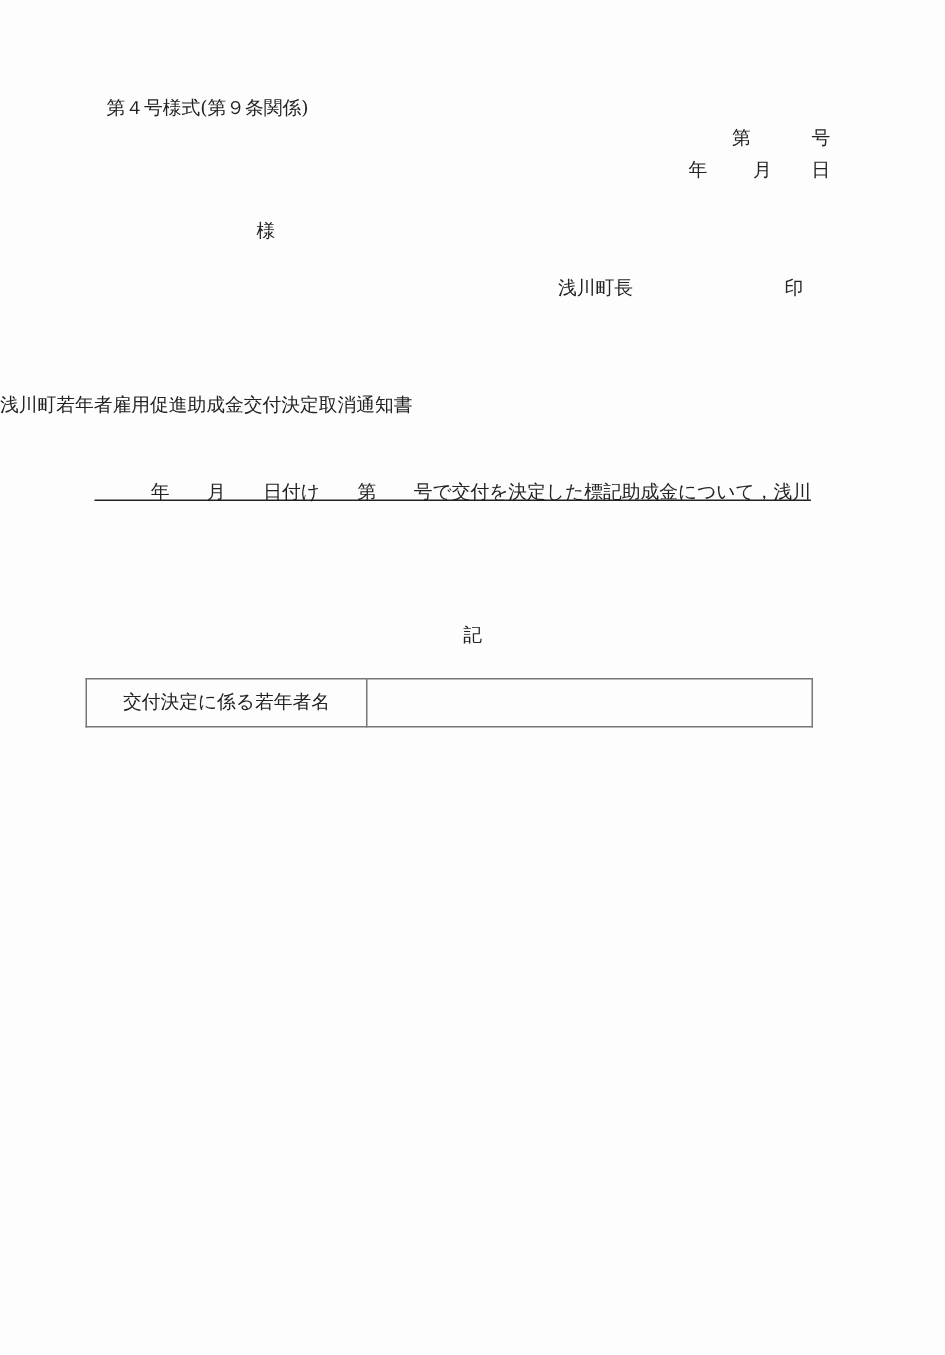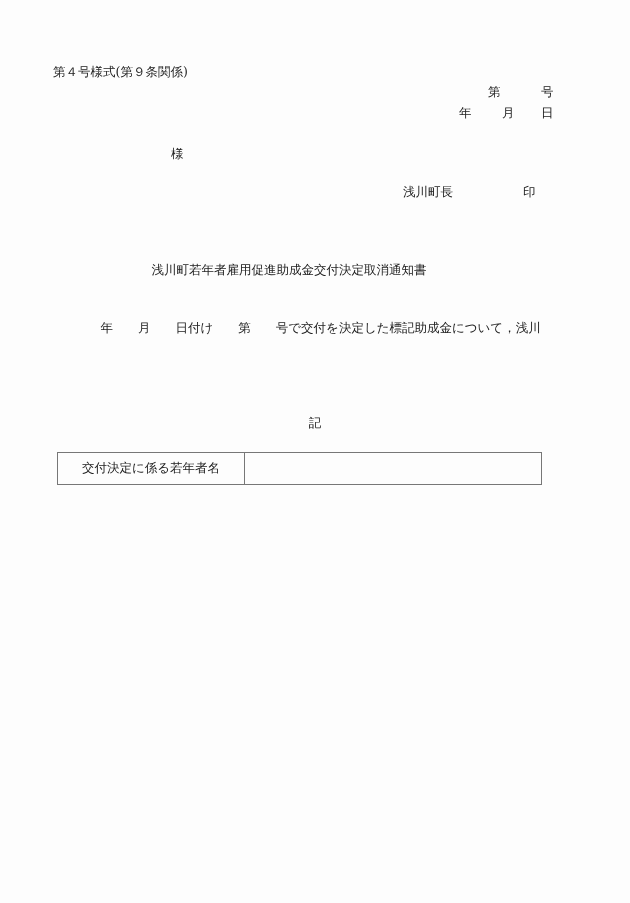--- a/index.html
+++ b/index.html
@@ -2,29 +2,29 @@
 <html><head>
   <meta charset="utf-8">
   <style>
     html, body { margin: 0; padding: 0; }
     body {
       width: 630px; height: 903px; background: #fdfdfd; position: relative;
       font-family: "DejaVu Serif", "Liberation Serif", serif;
       color: #222; font-size: 12.5px; overflow: hidden;
     }
     .abs { position: absolute; white-space: nowrap; line-height: 1; }
-    .form-no { left: 53px; top: 66px; }
+    .form-no { left: 71px; top: 66px; }
     .doc-no { top: 86px; }
     .date-line { top: 107px; }
     .addressee { left: 171px; top: 148px; }
-    .issuer { left: 403px; top: 186px; }
+    .issuer { left: 372px; top: 186px; }
     .seal { left: 523px; top: 186px; }
-    .title { left: 0; width: 506px; text-align: center; top: 264px; padding-left: 36px; }
+    .title { left: 0; width: 506px; top: 264px; }
     .body-text { left: 63px; width: 520px; top: 311px; line-height: 33px; }
-    .body-text .line { display: block; white-space: pre; height: 33px; }
+    .body-text .line { display: block; white-space: pre; height: 33px; text-decoration: underline; }
     .ki { left: 0; width: 630px; text-align: center; top: 417px; }
     table.form-table {
       position: absolute; left: 57px; top: 452px; width: 485px;
       border-collapse: collapse; table-layout: fixed;
     }
     table.form-table td {
       border: 1px solid #777; padding: 0; text-align: center; vertical-align: middle;
       font-size: 12.5px;
     }
     td.label-cell { width: 186px; margin-top: 43px; }

